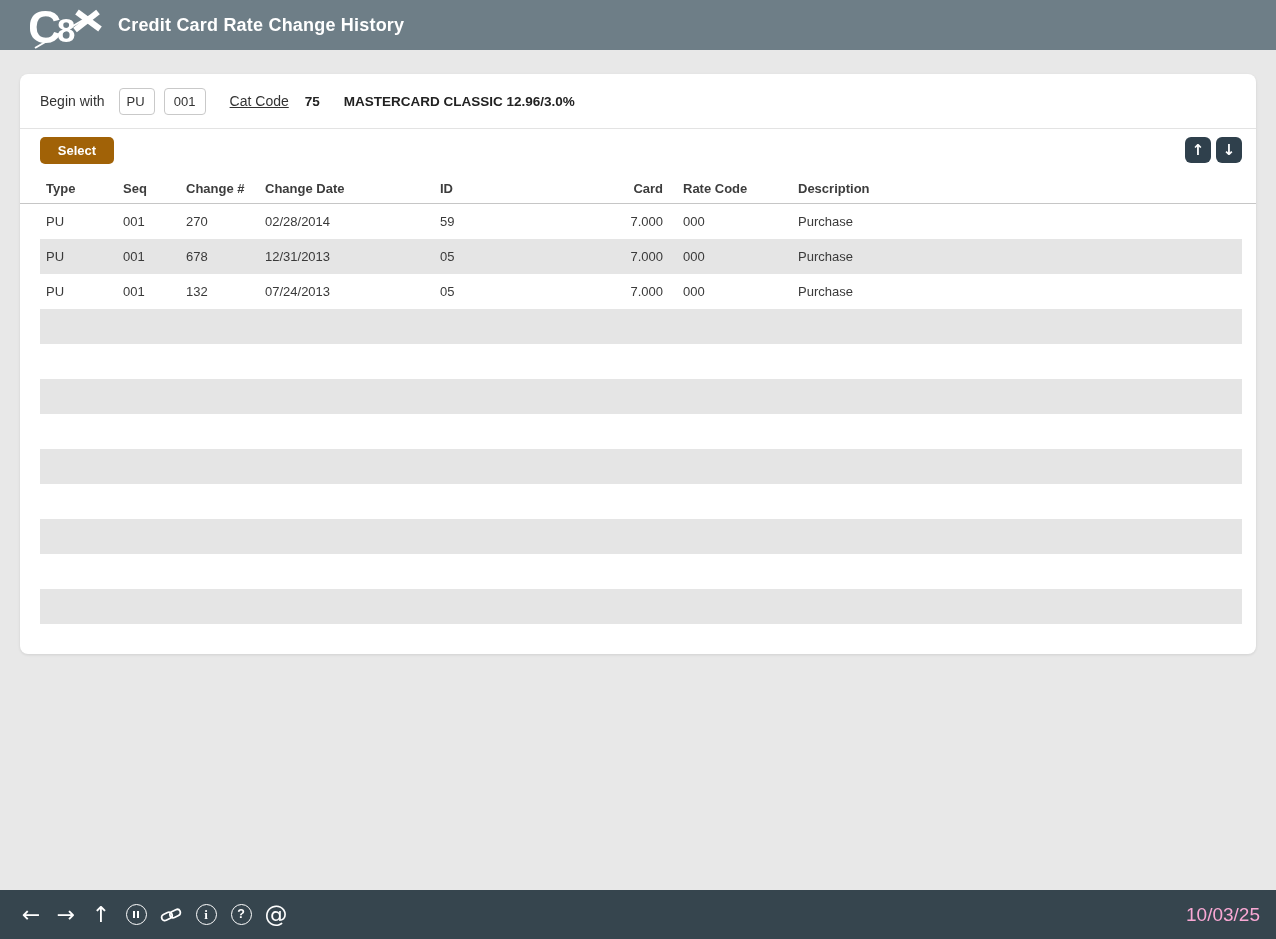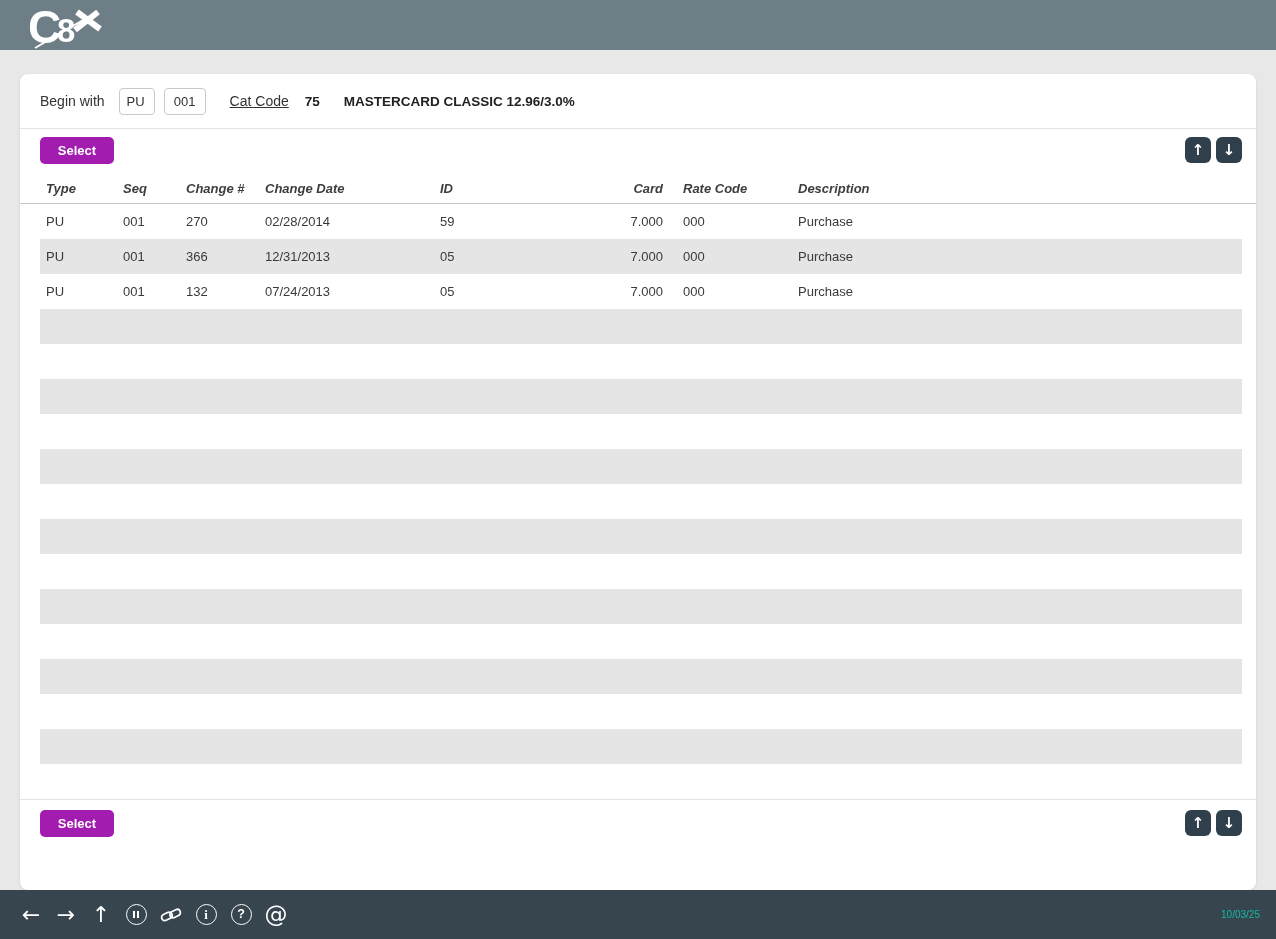--- a/index.html
+++ b/index.html
@@ -14,21 +14,21 @@
   .appbar {
     height:50px; background:#6E7E87;
     display:flex; align-items:center; padding-left:30px;
   }
   .logo { width:76px; height:46px; margin-top:2px; flex:0 0 auto; }
   .title {
     color:#fff; font-size:18px; font-weight:bold; letter-spacing:.2px; margin-left:12px;
   }
   
   .card {
-    position:absolute; left:20px; top:74px; width:1236px; height:816px;
+    position:absolute; left:20px; top:74px; width:1236px; height:580px;
     background:#fff; border-radius:8px; box-shadow:0 1px 3px rgba(0,0,0,.10);
     overflow:hidden;
   }
   .filter-row {
     height:54px; display:flex; align-items:center; padding:0 20px;
     font-size:14px; color:#333;
   }
   .inp {
     height:27px; border:1px solid #C9C9C9; border-radius:4px;
     font-size:13px; color:#333; font-family:"Liberation Sans",sans-serif;
@@ -41,33 +41,33 @@
   .val-catcode { margin-left:16px; }
   .val-desc { margin-left:24px; }
   .divider { height:1px; background:#E3E3E3; }
   .divider.strong { background:#C6C6C6; }
   .toolbar {
     height:42px; display:flex; align-items:center; justify-content:space-between;
     padding:0 14px 0 20px;
   }
   .toolbar.bottom { height:57px; align-items:flex-start; padding-top:10px; }
   .btn-select {
-    background:#a21caf; color:#fff; border:none; border-radius:5px;
+    background:#a16207; color:#fff; border:none; border-radius:5px;
     width:74px; height:27px; font-size:13px; font-weight:bold;
     font-family:"Liberation Sans",sans-serif; cursor:pointer;
   }
   .nav-btns { display:flex; gap:5px; }
   .nav-btn {
     width:26px; height:26px; background:#2F404C; border:none; border-radius:6px;
     color:#fff; font-size:15px; font-weight:bold; cursor:pointer;
     display:flex; align-items:center; justify-content:center;
     font-family:"DejaVu Sans",sans-serif;
   }
   
-  .thead-wrap { height:32px; padding:0 14px 0 20px; display:flex; align-items:flex-end;font-style:italic; }
+  .thead-wrap { height:32px; padding:0 14px 0 20px; display:flex; align-items:flex-end; }
   .tbody-wrap { padding:0 14px 0 20px; }
   .trow {
     display:grid;
     grid-template-columns:83px 63px 79px 175px 148px 75px 135px 1fr;
     height:35px; align-items:center;
     font-size:13px; color:#3A3A3A;
   }
   .thead { height:30px; width:100%; font-weight:bold; color:#3D3D3D; }
   .trow > div:first-child { padding-left:6px; }
   .td-num { text-align:right; }
@@ -87,33 +87,34 @@
   .sb-arrow { font-size:22px; font-family:"DejaVu Sans",sans-serif; line-height:1; }
   .circle-ico {
     width:21px; height:21px; border:1.6px solid #fff; border-radius:50%;
     display:flex; align-items:center; justify-content:center;
   }
   .pause-bars { display:flex; gap:2.5px; }
   .pause-bars i { display:block; width:2px; height:7px; background:#fff; }
   .glyph-i { font-family:"Liberation Serif",serif; font-weight:bold; font-size:13px; line-height:1; }
   .glyph-q { font-weight:bold; font-size:12.5px; line-height:1; }
   .glyph-at { font-size:23px; line-height:1; font-family:"DejaVu Sans",sans-serif; }
-  .sb-date { margin-left:auto; font-size:10px; color:#14b8a6; }
+  .sb-date { margin-left:auto; font-size:19px; color:#f9a8d4; }
 </style>
 </head>
 <body>
 
 <div class="appbar">
   <svg class="logo" viewBox="0 0 76 46" aria-hidden="true">
     <text x="-2" y="40" font-size="46" font-weight="bold" fill="#fff" font-family="Liberation Sans, sans-serif">C</text>
     <text x="27" y="39" font-size="33" font-weight="bold" fill="#fff" font-family="Liberation Sans, sans-serif">8</text>
     <line x1="5" y1="45" x2="60" y2="13" stroke="#fff" stroke-width="2"></line>
     <line x1="45" y1="27" x2="68" y2="9" stroke="#fff" stroke-width="6"></line>
     <line x1="47" y1="9" x2="70" y2="26" stroke="#fff" stroke-width="6"></line>
   </svg>
+  <div class="title">Credit Card Rate Change History</div>
 </div>
 
 <div class="card">
 
   <div class="filter-row">
     <span>Begin with</span>
     <input class="inp inp-type" value="PU" style="">
     <input class="inp inp-seq" value="001" style="">
     <span class="lbl-catcode">Cat Code</span>
     <span class="bold-val val-catcode">75</span>
@@ -156,21 +157,21 @@
       <div>270</div>
       <div>02/28/2014</div>
       <div>59</div>
       <div class="td-num">7.000</div>
       <div class="td-rc">000</div>
       <div>Purchase</div>
     </div>
     <div class="trow">
       <div>PU</div>
       <div>001</div>
-      <div>366</div>
+      <div>678</div>
       <div>12/31/2013</div>
       <div>05</div>
       <div class="td-num">7.000</div>
       <div class="td-rc">000</div>
       <div>Purchase</div>
     </div>
     <div class="trow">
       <div>PU</div>
       <div>001</div>
       <div>132</div>

